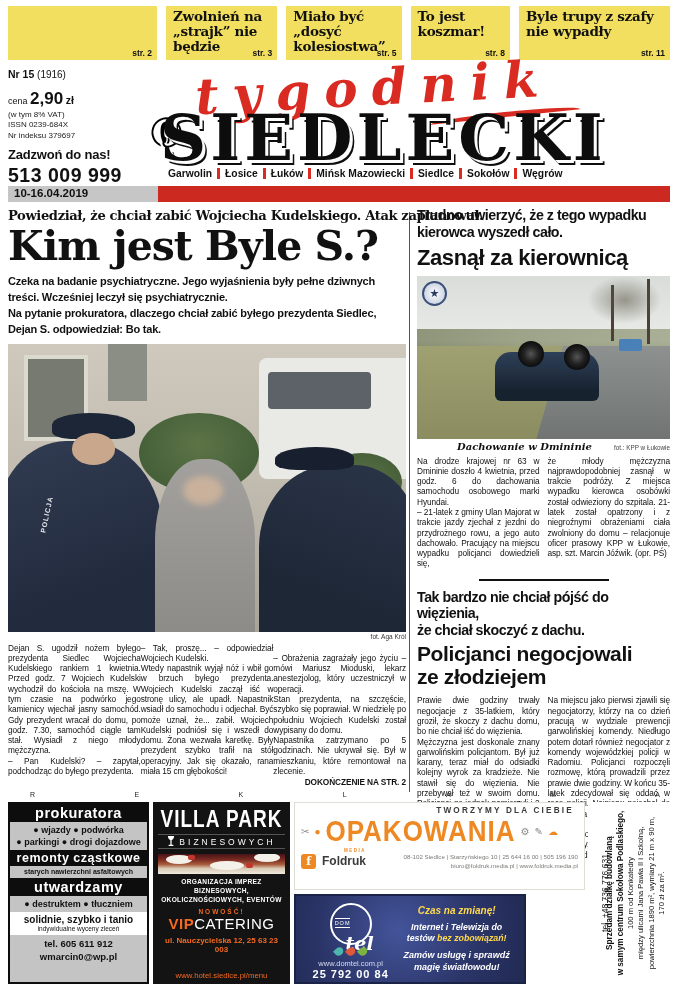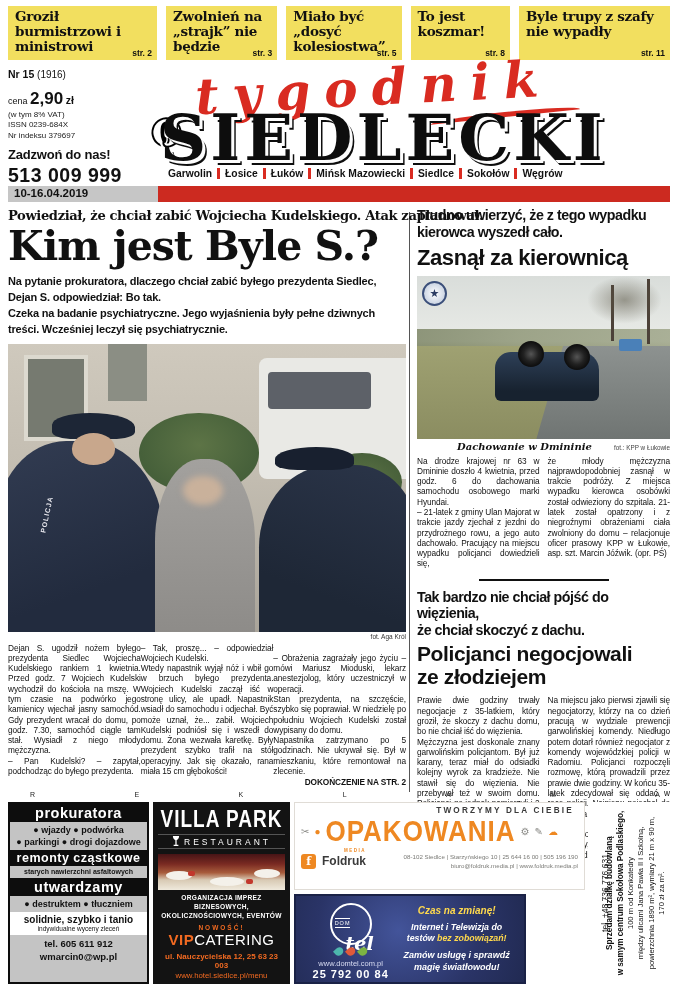--- a/index.html
+++ b/index.html
@@ -110,21 +110,21 @@
   .vp-title { font-size:19px; font-weight:bold; letter-spacing:1px; transform:scaleY(1.25); }
   .vp-sub { display:flex; align-items:center; justify-content:center; gap:4px; font-size:8.5px; letter-spacing:3px; margin:4px 0 5px; border-top:1px solid #555; border-bottom:1px solid #555; padding:1px 0; }
   .vp-photo { position:relative; height:62px; background:linear-gradient(180deg,#471416 0%,#7a2a22 28%,#a85c3c 52%,#d8cab4 72%,#efe9dc 100%); overflow:hidden; }
   .vp-plate { position:absolute; width:26px; height:9px; background:#f4f1ea; border-radius:50%; }
   .vp-nap { position:absolute; width:7px; height:5px; background:#c2372c; border-radius:2px; }
   .vp-desc { font-size:6.6px; font-weight:bold; letter-spacing:0.3px; line-height:1.35; margin-top:4px; }
   .vp-badge { color:#f26a21; font-weight:bold; font-size:6.5px; letter-spacing:2px; margin-top:3px; }
   .vp-vipline { font-size:15px; letter-spacing:0.5px; }
   .vp-vip { color:#f26a21; font-weight:bold; }
   .vp-addr { color:#f26a21; font-weight:bold; font-size:8px; margin-top:4px; }
-  .vp-site { color:#f26a21; font-size:7.8px; margin-top:1px; }
+  .vp-site { color:#f26a21; font-size:7.8px; margin-top:17px; }
 
   
   .ad-foldruk { left:294px; width:291px; height:88px; background:#fff; border:1px solid #e0dcd6; padding:3px 6px 2px; }
   .fd-tag { text-align:right; font-weight:bold; font-size:8.2px; letter-spacing:2.2px; color:#3a3a3a; padding-right:4px; }
   .fd-titlerow { display:flex; align-items:center; gap:5px; margin-top:1px; }
   .fd-doodle { color:#8a8a86; font-size:10px; }
   .fd-doodle.or { color:#ee8822; }
   .fd-title { color:#ee8822; font-weight:bold; font-size:26px; letter-spacing:1px; transform:scaleY(1.1); }
   .fd-bottom { display:flex; align-items:center; gap:6px; margin-top:5px; }
   .fd-logo { width:15px; height:15px; background:#ee8822; border-radius:3px; color:#fff; font-weight:bold; font-size:11px; text-align:center; line-height:15px; font-family:"DejaVu Serif",serif; }
@@ -154,21 +154,20 @@
   .plot-rot .b { font-weight:bold; font-size:8.2px; }
   .plot-phone { position:absolute; left:2px; top:50%; width:178px; transform:translate(0,-50%) rotate(-90deg); transform-origin:center; text-align:center; font-size:8.5px; color:#222; left:-72px; }
 </style>
 </head>
 <body>
 
 <div class="page">
 
   <div class="teasers">
     <div class="teaser t1">
-      <span class="tt">Groził burmistrzowi i ministrowi</span>
       <span class="tp">str. 2</span>
     </div>
     <div class="teaser t2">
       <span class="tt">Zwolnień na „strajk” nie będzie</span>
       <span class="tp">str. 3</span>
     </div>
     <div class="teaser t3">
       <span class="tt">Miało być „dosyć kolesiostwa”</span>
       <span class="tp">str. 5</span>
     </div>
@@ -211,22 +210,22 @@
   <div class="dateband">
     <div class="db-date">10-16.04.2019</div>
     <div class="db-red"></div>
   </div>
 
   <div class="vline"></div>
 
   <div class="leadcol">
     <div class="lead-kicker">Powiedział, że chciał zabić Wojciecha Kudelskiego. Atak zaplanował.</div>
     <div class="lead-headline">Kim jest Byle S.?</div>
+    <div class="lead-deck">Czeka na badanie psychiatryczne. Jego wyjaśnienia były pełne dziwnych treści. Wcześniej leczył się psychiatrycznie.</div>
     <div class="lead-deck">Na pytanie prokuratora, dlaczego chciał zabić byłego prezydenta Siedlec, Dejan S. odpowiedział: Bo tak.</div>
-    <div class="lead-deck">Czeka na badanie psychiatryczne. Jego wyjaśnienia były pełne dziwnych treści. Wcześniej leczył się psychiatrycznie.</div>
     <div class="lead-photo">
       <div class="lp-window1"></div>
       <div class="lp-window2"></div>
       <div class="lp-van">
           <div class="lp-van-win"></div>
         </div>
       <div class="lp-bush1"></div>
       <div class="lp-bush2"></div>
       <div class="lp-officer-l"></div>
       <div class="lp-cap-l"></div>
@@ -322,21 +321,21 @@
       <div>wmarcin0@wp.pl</div>
     </div>
   </div>
 
   <div class="ad ad-villa">
     <div class="vp-title">VILLA PARK</div>
     <div class="vp-sub">
       <svg width="8" height="11" viewBox="0 0 10 14">
           <path d="M1 0h8c0 3.8-2.4 4.9-3.2 5.3V11h2.2v1.6H2V11h2.2V5.3C3.4 4.9 1 3.8 1 0z" fill="#fff"></path>
         </svg>
-      <span>RESTAURANT</span>
+      <span>BIZNESOWYCH</span>
     </div>
     <div class="vp-photo">
       <div class="vp-plate" style="left:8px;bottom:10px;"></div>
       <div class="vp-plate" style="left:52px;bottom:4px;width:34px;"></div>
       <div class="vp-plate" style="left:96px;bottom:12px;"></div>
       <div class="vp-nap" style="left:30px;bottom:14px;"></div>
       <div class="vp-nap" style="left:88px;bottom:6px;"></div>
     </div>
     <div class="vp-desc">
       <div>ORGANIZACJA IMPREZ BIZNESOWYCH,</div>

